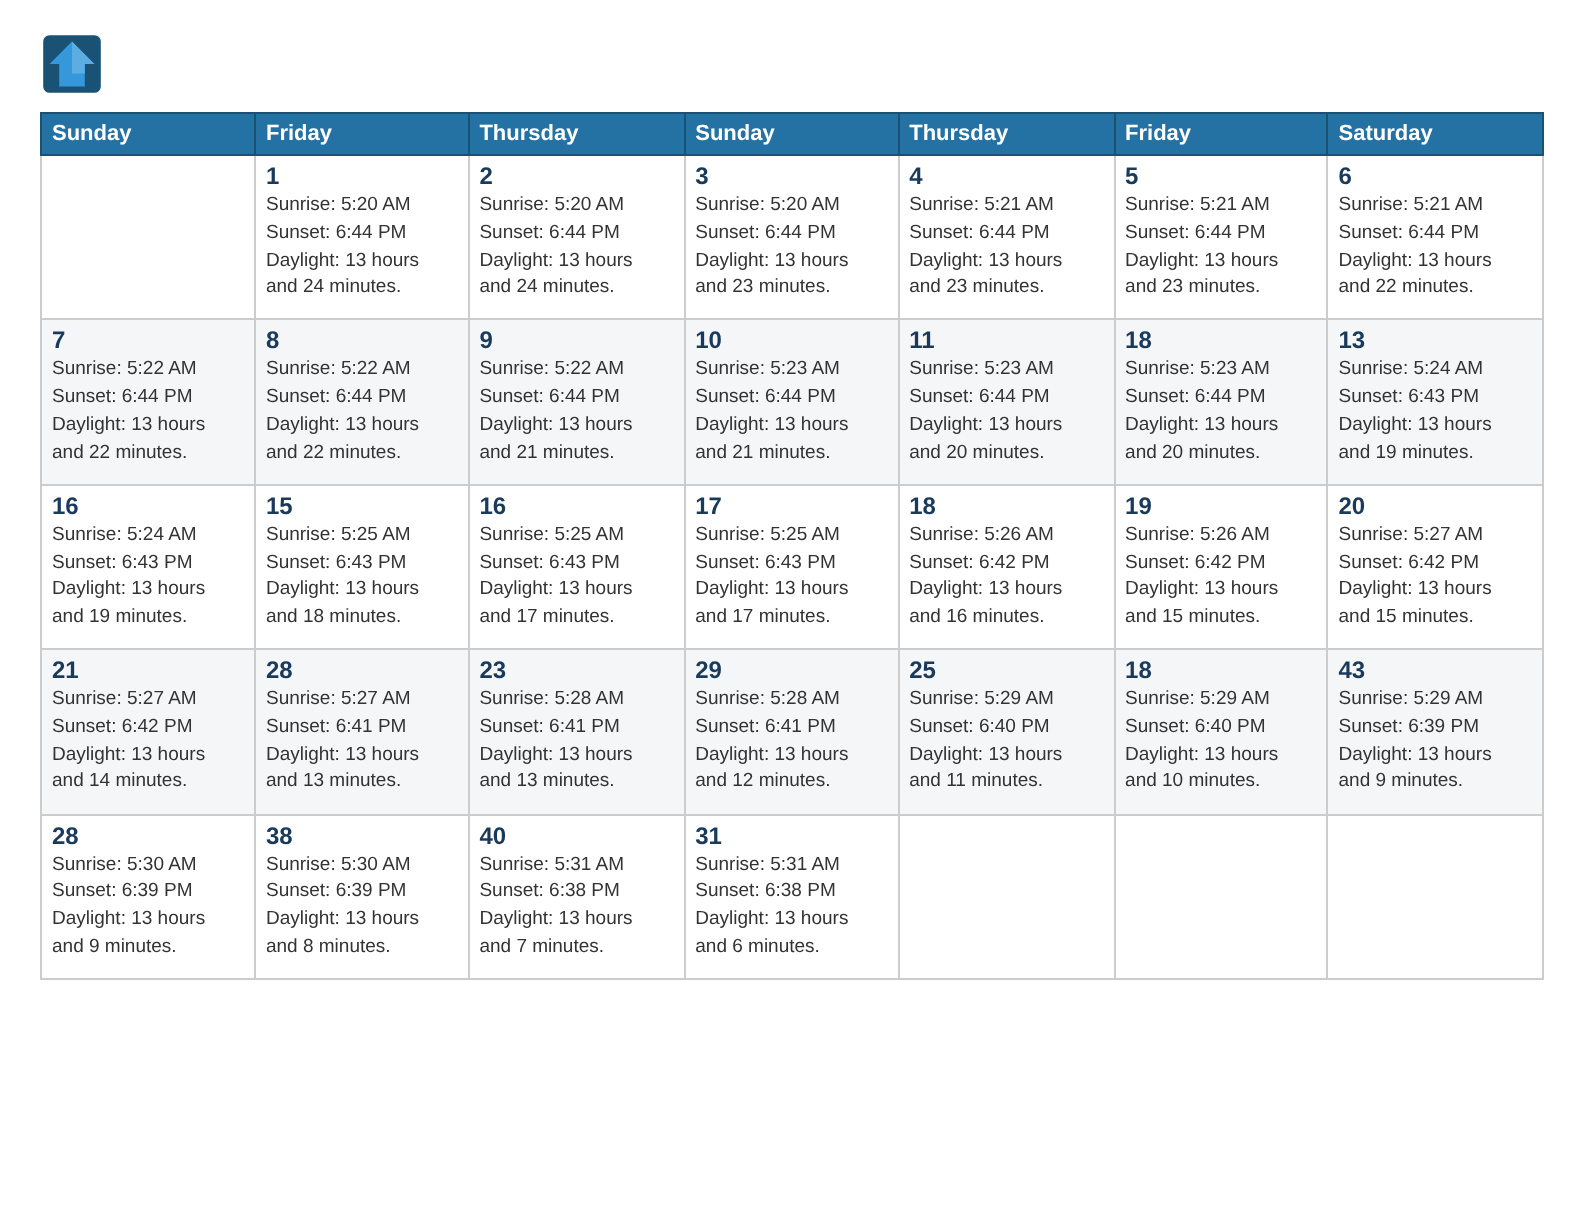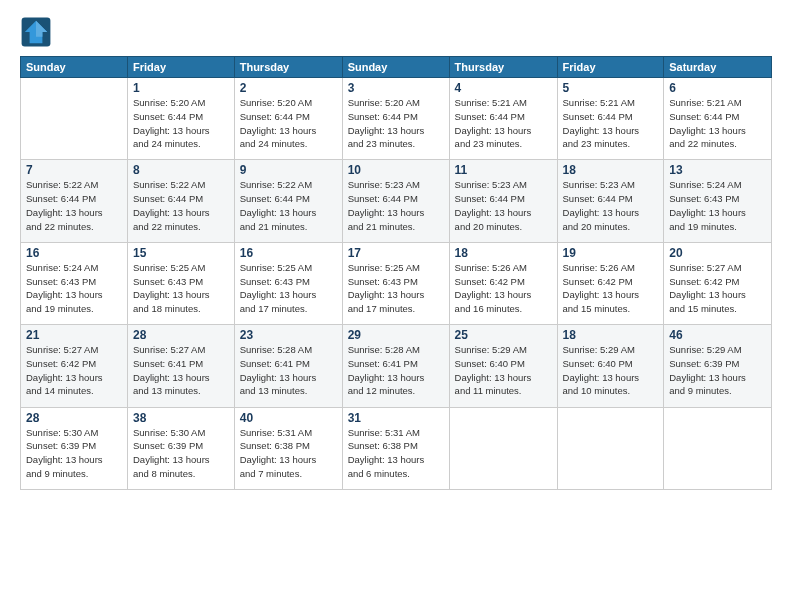--- a/index.html
+++ b/index.html
@@ -232,21 +232,21 @@
           </td>
           <td>
             <span class="day-number">25</span>
             <div class="day-info">Sunrise: 5:29 AM<br>Sunset: 6:40 PM<br>Daylight: 13 hours<br>and 11 minutes.</div>
           </td>
           <td>
             <span class="day-number">18</span>
             <div class="day-info">Sunrise: 5:29 AM<br>Sunset: 6:40 PM<br>Daylight: 13 hours<br>and 10 minutes.</div>
           </td>
           <td>
-            <span class="day-number">46</span>
+            <span class="day-number">43</span>
             <div class="day-info">Sunrise: 5:29 AM<br>Sunset: 6:39 PM<br>Daylight: 13 hours<br>and 9 minutes.</div>
           </td>
         </tr>
         <tr>
           <td>
             <span class="day-number">28</span>
             <div class="day-info">Sunrise: 5:30 AM<br>Sunset: 6:39 PM<br>Daylight: 13 hours<br>and 9 minutes.</div>
           </td>
           <td>
             <span class="day-number">38</span>

